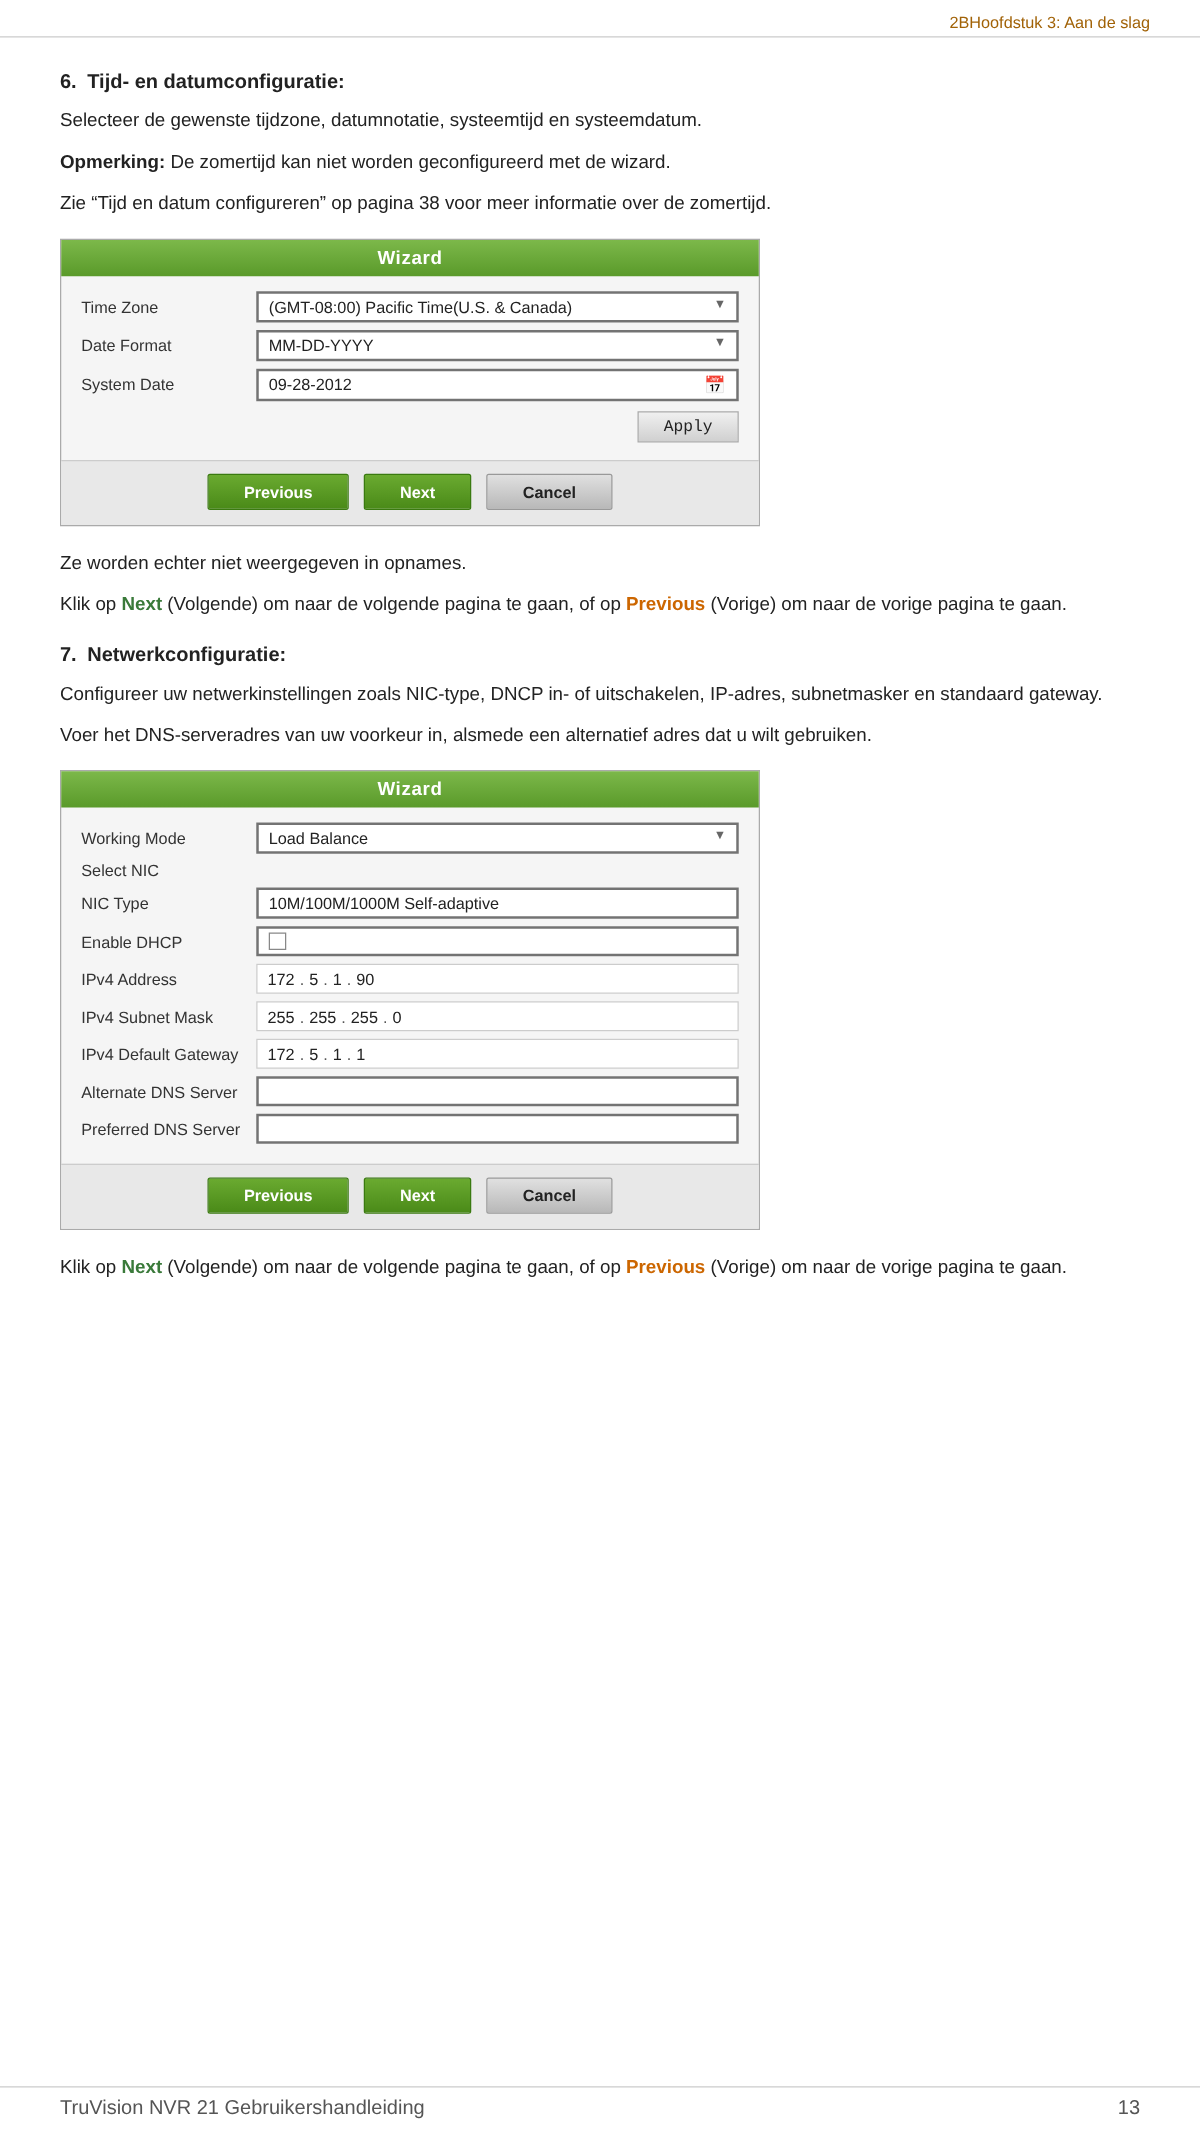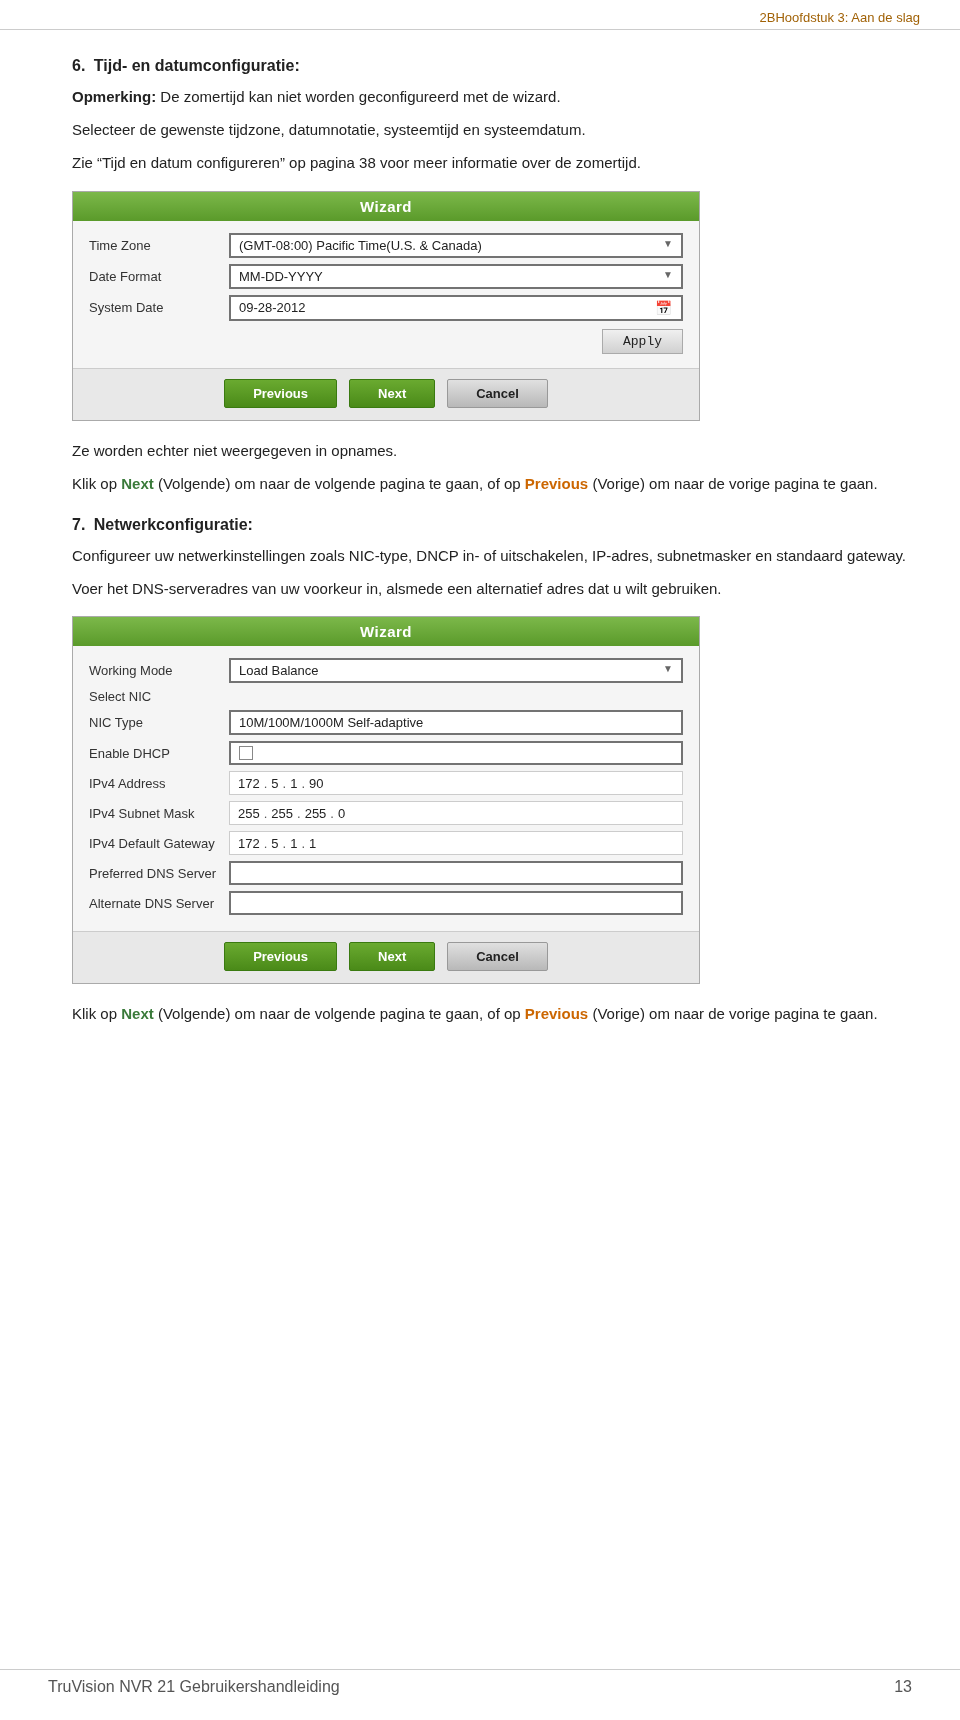--- a/index.html
+++ b/index.html
@@ -14,21 +14,20 @@
     }
     .page-header {
       text-align: right;
       font-size: 13px;
       color: #a16207;
       padding: 10px 40px 4px 40px;
       border-bottom: 1px solid #ccc;
     }
     .content {
       padding: 24px 48px 60px 48px;
-      margin-left: 24px;
     }
     .section-heading {
       font-size: 16px;
       font-weight: bold;
       margin-bottom: 6px;
     }
     .section-heading span.number {
       margin-right: 4px;
     }
     p {
@@ -37,21 +36,21 @@
     }
     .bold { font-weight: bold; }
     .green-text { color: #3a7a3a; font-weight: bold; }
     .orange-text { color: #cc6600; font-weight: bold; }
 
     
     .wizard-box {
       border: 1px solid #aaa;
       background: #f5f5f5;
       margin: 16px 0 18px 0;
-      width: 628px;
+      width: 560px;
     }
     .wizard-title-bar {
       background: linear-gradient(to bottom, #7cb84a, #5a9a2a);
       color: #fff;
       font-weight: bold;
       text-align: center;
       padding: 6px 0;
       font-size: 15px;
       letter-spacing: 0.5px;
     }
@@ -181,24 +180,24 @@
   <span>2BHoofdstuk 3: Aan de slag</span>
 </div>
 
 <div class="content">
 
   <div>
     <p class="section-heading">
       <span class="number">6.</span>
       <span>Tijd- en datumconfiguratie:</span>
     </p>
+    <p>Selecteer de gewenste tijdzone, datumnotatie, systeemtijd en systeemdatum.</p>
     <p>
       <span class="bold">Opmerking:</span><span> De zomertijd kan niet worden geconfigureerd met de wizard.</span>
     </p>
-    <p>Selecteer de gewenste tijdzone, datumnotatie, systeemtijd en systeemdatum.</p>
     <p>Zie “Tijd en datum configureren” op pagina 38 voor meer informatie over de zomertijd.</p>
 
     <div class="wizard-box">
       <div class="wizard-title-bar">
         <span>Wizard</span>
       </div>
       <div class="wizard-form">
 
         <div class="wizard-row">
           <div class="wizard-label">Time Zone</div>
@@ -315,26 +314,26 @@
               <span class="ip-dot"> . </span>
               <span class="ip-seg">5</span>
               <span class="ip-dot"> . </span>
               <span class="ip-seg">1</span>
               <span class="ip-dot"> . </span>
               <span class="ip-seg">1</span>
           </div>
         </div>
 
         <div class="wizard-row">
+          <div class="wizard-label">Alternate DNS Server</div>
+          <div class="wizard-value empty"></div>
+        </div>
+
+        <div class="wizard-row">
           <div class="wizard-label">Preferred DNS Server</div>
-          <div class="wizard-value empty"></div>
-        </div>
-
-        <div class="wizard-row">
-          <div class="wizard-label">Alternate DNS Server</div>
           <div class="wizard-value empty"></div>
         </div>
 
       </div>
       <div class="wizard-footer">
         <button class="btn-wizard">Previous</button>
         <button class="btn-wizard">Next</button>
         <button class="btn-wizard cancel">Cancel</button>
       </div>
     </div>

